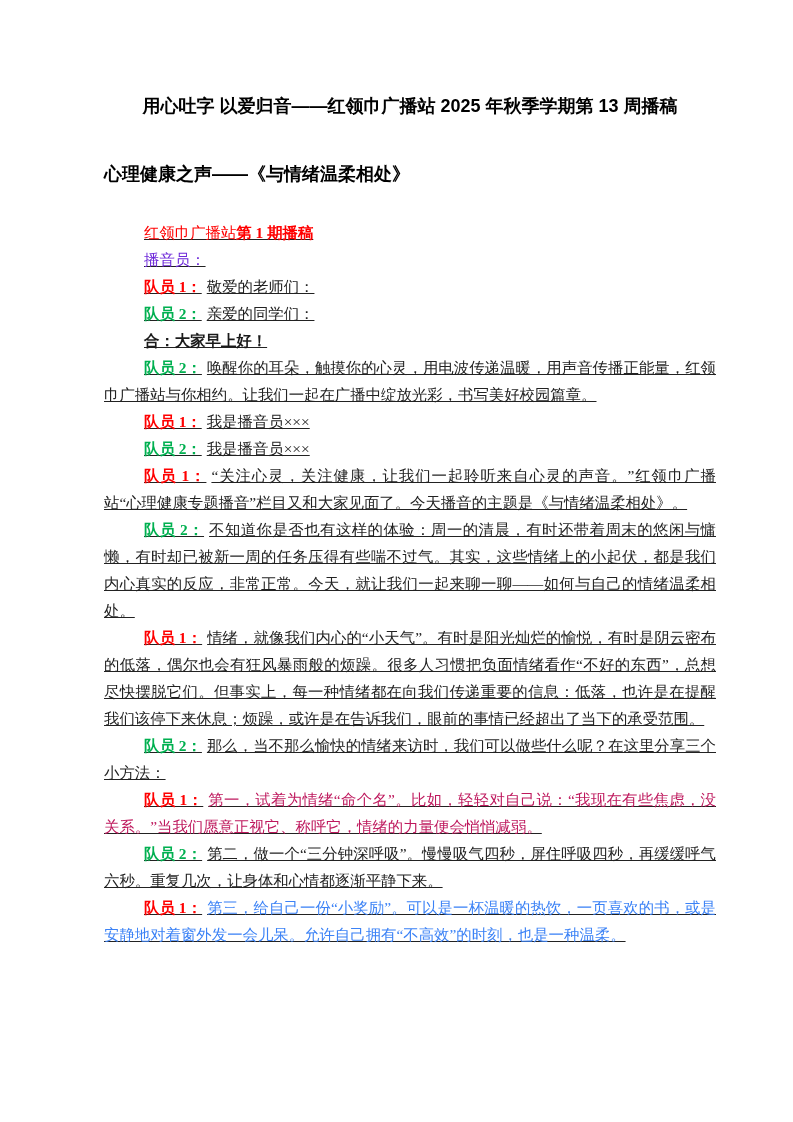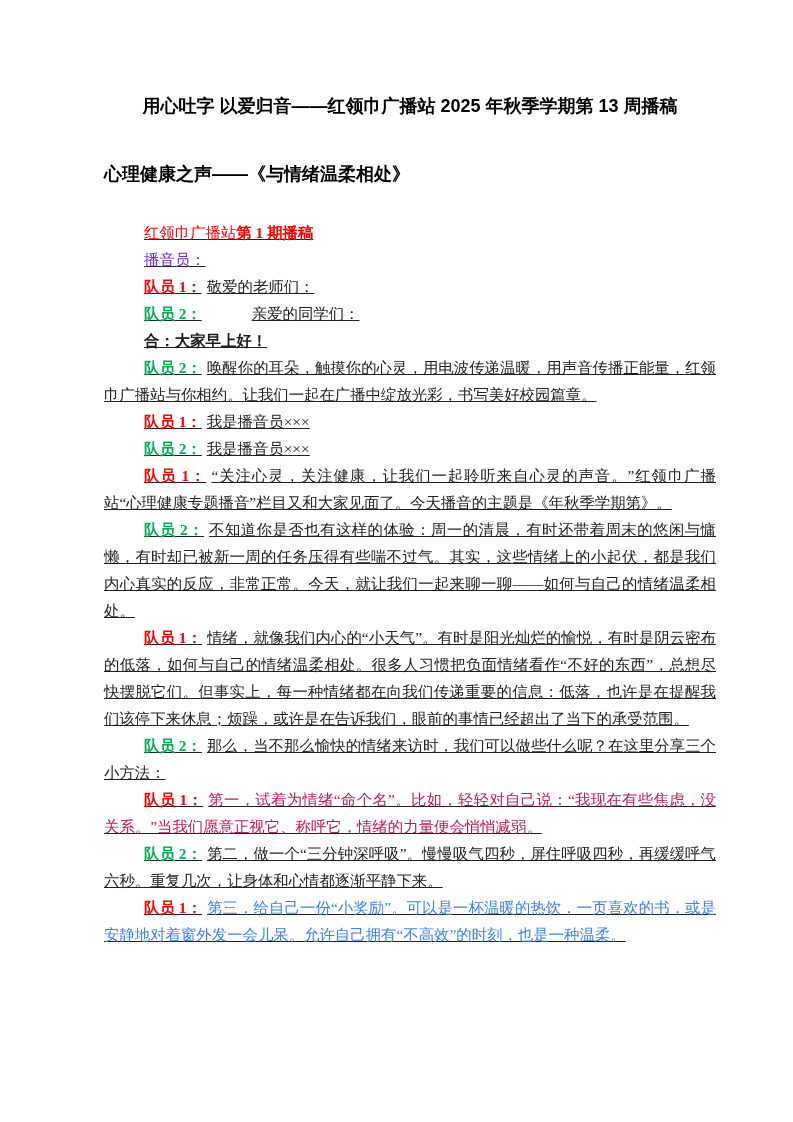--- a/index.html
+++ b/index.html
@@ -60,26 +60,26 @@
 </head>
 <body>
 
 <div class="page">
   <h1 class="doc-title">用心吐字 以爱归音——红领巾广播站 2025 年秋季学期第 13 周播稿</h1>
   <h2 class="doc-subtitle">心理健康之声——《与情绪温柔相处》</h2>
   <div class="script-body">
       <p class="para"><span style="color: rgb(255, 0, 0);">红领巾广播站</span><span class="run-sans" style="color: rgb(255, 0, 0); font-weight: bold;">第 1 期播稿</span></p>
       <p class="para"><span style="color: #6d28d9;">播音员：</span></p>
       <p class="para"><span class="run-sans" style="color: rgb(255, 0, 0); font-weight: bold; margin-right: 5px;">队员 1：</span><span style="color: rgb(34, 34, 34);">敬爱的老师们：</span></p>
-      <p class="para"><span class="run-sans" style="color: rgb(0, 176, 80); font-weight: bold; margin-right: 5px;">队员 2：</span><span style="color: rgb(34, 34, 34); margin-left: 45px;">亲爱的同学们：</span></p>
+      <p class="para"><span class="run-sans" style="color: rgb(0, 176, 80); font-weight: bold; margin-right: 5px;">队员 2：</span><span style="color: rgb(34, 34, 34);">亲爱的同学们：</span></p>
       <p class="para"><span class="run-sans" style="color: rgb(26, 26, 26); font-weight: bold;">合：大家早上好！</span></p>
       <p class="para"><span class="run-sans" style="color: rgb(0, 176, 80); font-weight: bold; margin-right: 5px;">队员 2：</span><span style="color: rgb(34, 34, 34);">唤醒你的耳朵，触摸你的心灵，用电波传递温暖，用声音传播正能量，红领巾广播站与你相约。让我们一起在广播中绽放光彩，书写美好校园篇章。</span></p>
       <p class="para"><span class="run-sans" style="color: rgb(255, 0, 0); font-weight: bold; margin-right: 5px;">队员 1：</span><span style="color: rgb(34, 34, 34);">我是播音员×××</span></p>
       <p class="para"><span class="run-sans" style="color: rgb(0, 176, 80); font-weight: bold; margin-right: 5px;">队员 2：</span><span style="color: rgb(34, 34, 34);">我是播音员×××</span></p>
-      <p class="para"><span class="run-sans" style="color: rgb(255, 0, 0); font-weight: bold; margin-right: 5px;">队员 1：</span><span style="color: rgb(34, 34, 34);">“关注心灵，关注健康，让我们一起聆听来自心灵的声音。”红领巾广播站“心理健康专题播音”栏目又和大家见面了。今天播音的主题是《年秋季学期第》。</span></p>
+      <p class="para"><span class="run-sans" style="color: rgb(255, 0, 0); font-weight: bold; margin-right: 5px;">队员 1：</span><span style="color: rgb(34, 34, 34);">“关注心灵，关注健康，让我们一起聆听来自心灵的声音。”红领巾广播站“心理健康专题播音”栏目又和大家见面了。今天播音的主题是《与情绪温柔相处》。</span></p>
       <p class="para"><span class="run-sans" style="color: rgb(0, 176, 80); font-weight: bold; margin-right: 5px;">队员 2：</span><span style="color: rgb(34, 34, 34);">不知道你是否也有这样的体验：周一的清晨，有时还带着周末的悠闲与慵懒，有时却已被新一周的任务压得有些喘不过气。其实，这些情绪上的小起伏，都是我们内心真实的反应，非常正常。今天，就让我们一起来聊一聊——如何与自己的情绪温柔相处。</span></p>
-      <p class="para"><span class="run-sans" style="color: rgb(255, 0, 0); font-weight: bold; margin-right: 5px;">队员 1：</span><span style="color: rgb(34, 34, 34);">情绪，就像我们内心的“小天气”。有时是阳光灿烂的愉悦，有时是阴云密布的低落，如何与自己的情绪温柔相处。很多人习惯把负面情绪看作“不好的东西”，总想尽快摆脱它们。但事实上，每一种情绪都在向我们传递重要的信息：低落，也许是在提醒我们该停下来休息；烦躁，或许是在告诉我们，眼前的事情已经超出了当下的承受范围。</span></p>
+      <p class="para"><span class="run-sans" style="color: rgb(255, 0, 0); font-weight: bold; margin-right: 5px;">队员 1：</span><span style="color: rgb(34, 34, 34);">情绪，就像我们内心的“小天气”。有时是阳光灿烂的愉悦，有时是阴云密布的低落，偶尔也会有狂风暴雨般的烦躁。很多人习惯把负面情绪看作“不好的东西”，总想尽快摆脱它们。但事实上，每一种情绪都在向我们传递重要的信息：低落，也许是在提醒我们该停下来休息；烦躁，或许是在告诉我们，眼前的事情已经超出了当下的承受范围。</span></p>
       <p class="para"><span class="run-sans" style="color: rgb(0, 176, 80); font-weight: bold; margin-right: 5px;">队员 2：</span><span style="color: rgb(34, 34, 34);">那么，当不那么愉快的情绪来访时，我们可以做些什么呢？在这里分享三个小方法：</span></p>
       <p class="para"><span class="run-sans" style="color: rgb(255, 0, 0); font-weight: bold; margin-right: 5px;">队员 1：</span><span style="color: #be185d;">第一，试着为情绪“命个名”。比如，轻轻对自己说：“我现在有些焦虑，没关系。”当我们愿意正视它、称呼它，情绪的力量便会悄悄减弱。</span></p>
       <p class="para"><span class="run-sans" style="color: rgb(0, 176, 80); font-weight: bold; margin-right: 5px;">队员 2：</span><span style="color: rgb(34, 34, 34);">第二，做一个“三分钟深呼吸”。慢慢吸气四秒，屏住呼吸四秒，再缓缓呼气六秒。重复几次，让身体和心情都逐渐平静下来。</span></p>
       <p class="para"><span class="run-sans" style="color: rgb(255, 0, 0); font-weight: bold; margin-right: 5px;">队员 1：</span><span style="color: #3b82f6;">第三，给自己一份“小奖励”。可以是一杯温暖的热饮，一页喜欢的书，或是安静地对着窗外发一会儿呆。允许自己拥有“不高效”的时刻，也是一种温柔。</span></p>
     </div>
 </div>
 
 </body></html>

